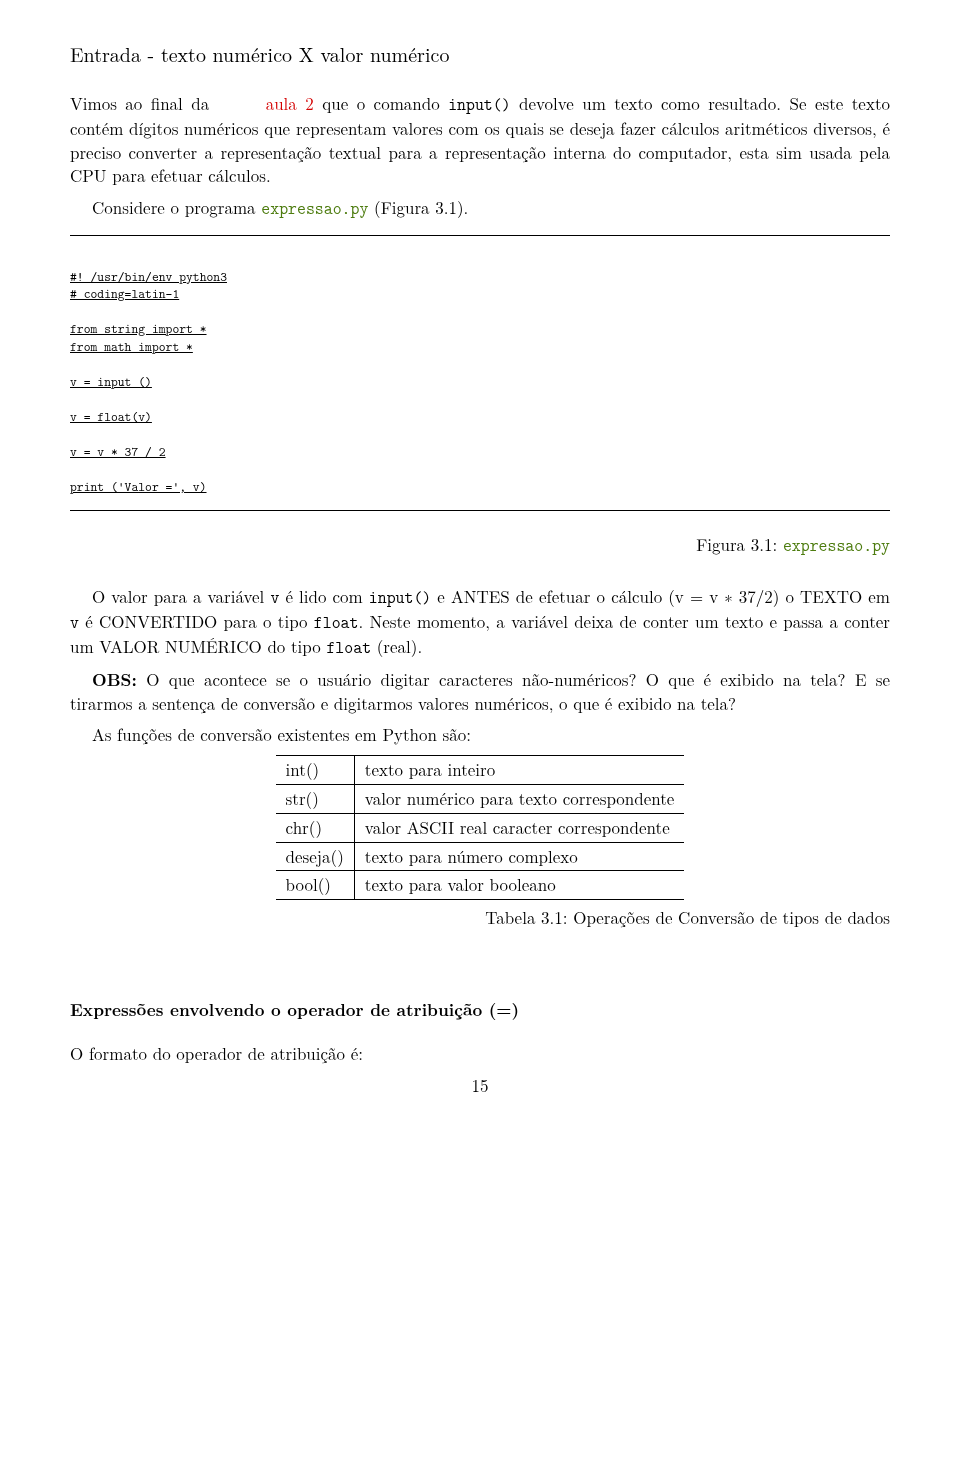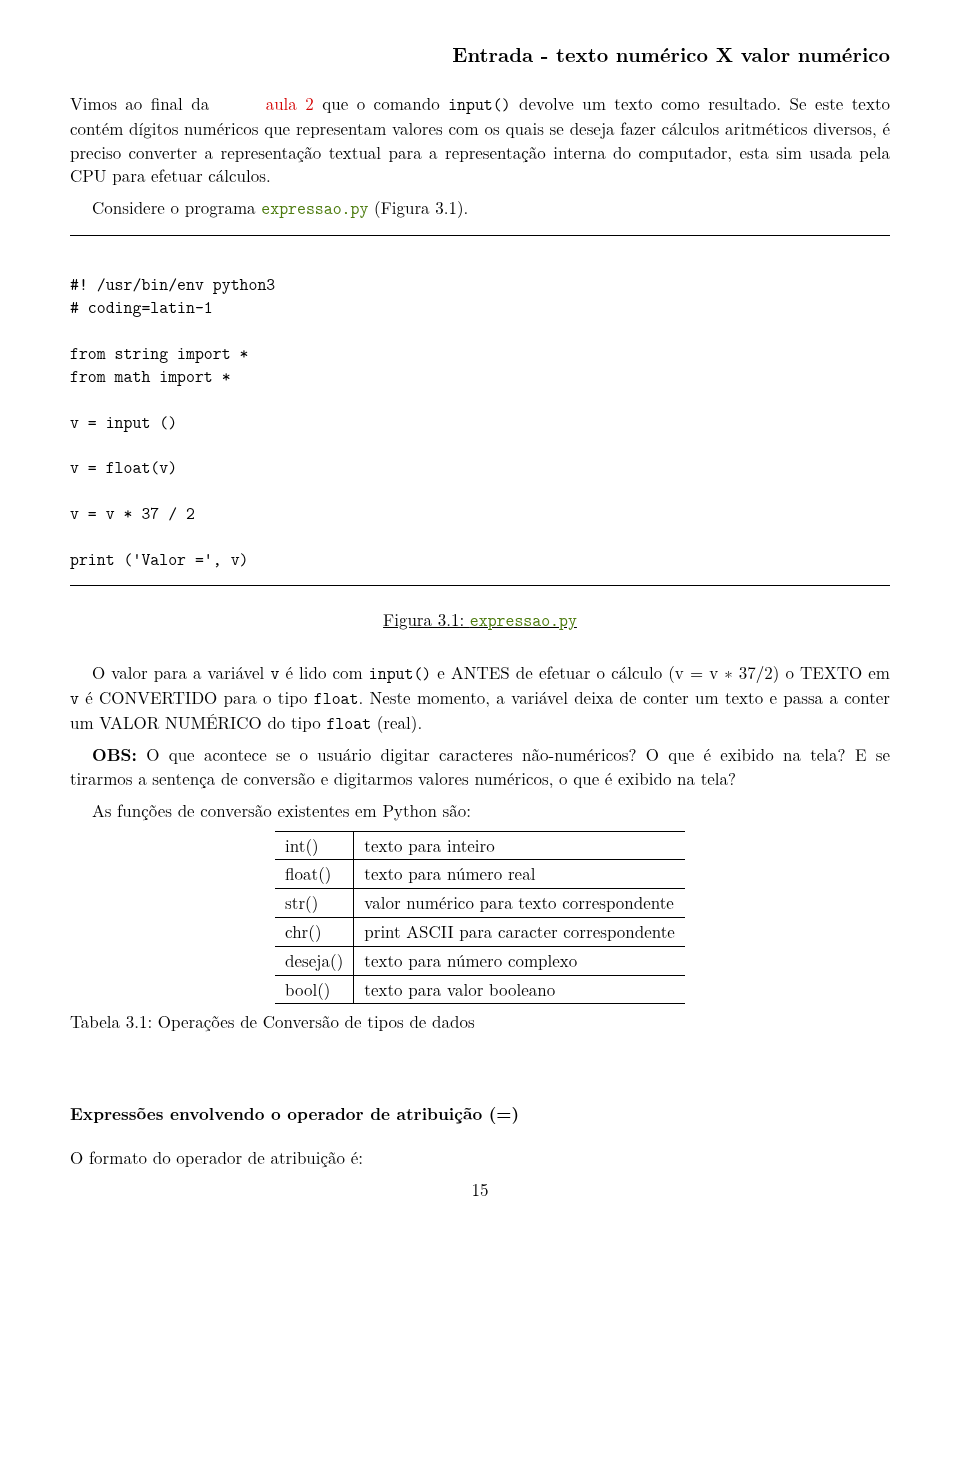--- a/index.html
+++ b/index.html
@@ -7,52 +7,52 @@
     background: #fff;
     color: #000;
     margin: 0;
     padding: 40px 70px 40px 70px;
     width: 960px;
     box-sizing: border-box;
     font-size: 17px;
     line-height: 1.4;
   }
   .heading1 {
-    font-weight: bold;
+    font-weight: normal;
     font-size: 20px;
     margin-bottom: 24px;
-    text-align: right;
   }
   p { margin: 0 0 8px 0; text-align: justify; }
   .indent { text-indent: 22px; }
   .link { color: #d40000; margin-left: 48px; }
   .tt { font-family: "Latin Modern Mono", "Courier New", monospace; }
   .code-pink { color: #4d7c0f; font-family: "Latin Modern Mono", "Courier New", monospace; }
   .hr { border: none; border-top: 1px solid #000; margin: 14px 0; }
   .codeblock {
     font-family: "Latin Modern Mono", "Courier New", monospace;
     white-space: pre;
-    font-size: 17px;
+    font-size: 13px;
     line-height: 1.35;
     margin: 6px 0;
+    text-decoration: underline;
   }
-  .caption { text-align: center; margin: 22px 0 28px 0; text-decoration: underline; }
+  .caption { text-align: right; margin: 22px 0 28px 0; }
   .section-bold { font-weight: bold; }
   table.conv {
     border-collapse: collapse;
     margin: 8px auto 6px auto;
   }
   table.conv td {
     border-top: 1px solid #000;
     border-bottom: 1px solid #000;
     padding: 2px 10px;
     vertical-align: top;
   }
   table.conv td.left { border-right: 1px solid #000; }
-  .table-caption { text-align: left; margin: 6px 0 40px 0; }
+  .table-caption { text-align: right; margin: 6px 0 40px 0; }
   .pagenum { text-align: center; }
   .v28 { height: 28px; }
   .v20 { height: 20px; }
 </style>
 </head>
 <body>
 
 <div class="heading1">Entrada - texto numérico X valor numérico</div>
 
 <p>
@@ -97,30 +97,26 @@
 
 <p class="indent">As funções de conversão existentes em Python são:</p>
 
 <table class="conv">
   <tbody>
       <tr>
         <td class="left">int()</td>
         <td>texto para inteiro</td>
       </tr>
   <tr>
-        <td class="left">float()</td>
-        <td>texto para número real</td>
-      </tr>
-  <tr>
         <td class="left">str()</td>
         <td>valor numérico para texto correspondente</td>
       </tr>
   <tr>
         <td class="left">chr()</td>
-        <td>print ASCII para caracter correspondente</td>
+        <td>valor ASCII real caracter correspondente</td>
       </tr>
   <tr>
         <td class="left">deseja()</td>
         <td>texto para número complexo</td>
       </tr>
   <tr>
         <td class="left">bool()</td>
         <td>texto para valor booleano</td>
       </tr>
 </tbody>

